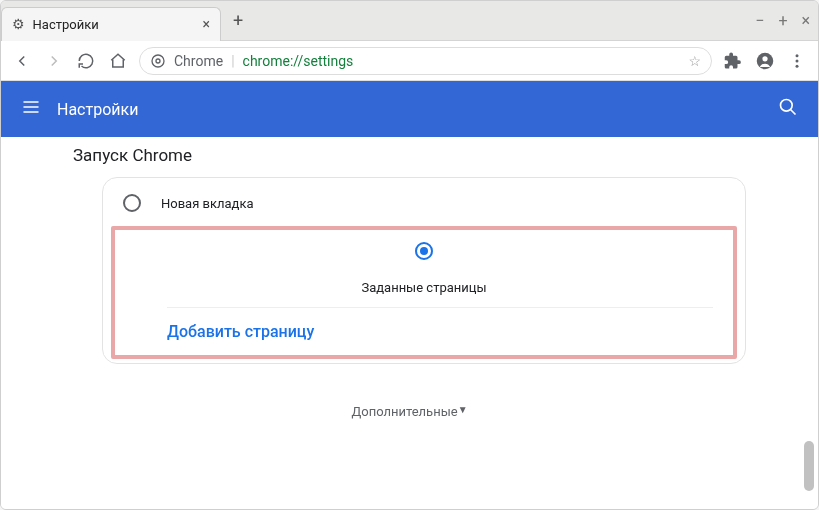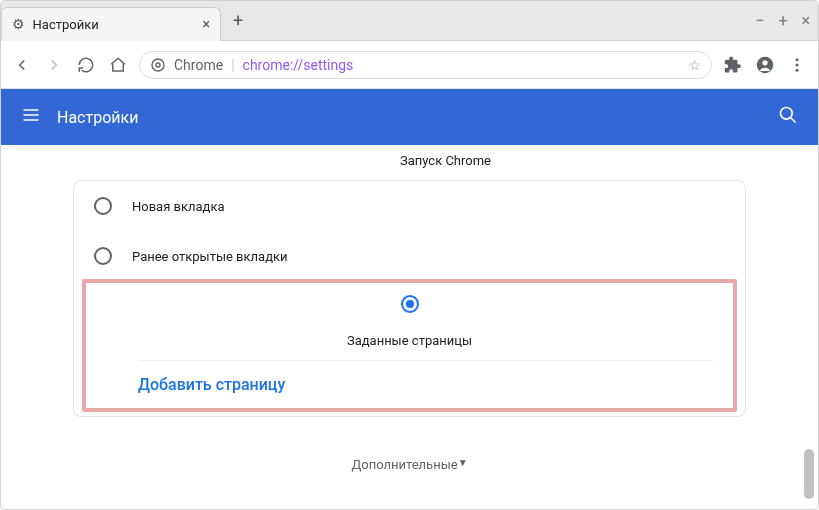--- a/index.html
+++ b/index.html
@@ -29,41 +29,41 @@
     min-width: 220px;
   }
   .tab .gear { font-size: 14px; color: #555; }
   .tab-title { font-size: 13px; color: #222; flex: 1; }
   .tab-close { font-size: 14px; color: #555; cursor: pointer; }
   .new-tab { font-size: 18px; color: #555; padding: 0 12px; cursor: pointer; }
   .win-controls { margin-left: auto; display: flex; gap: 14px; font-size: 16px; color: #777; }
   .win-controls span { cursor: pointer; }
   
   .toolbar {
-    height: 48px;
+    height: 40px;
     background: #fff;
     display: flex; align-items: center; gap: 12px;
     padding: 0 12px;
     border-bottom: 1px solid #e0e0e0;
   }
   .nav-icons { display: flex; gap: 14px; align-items: center; color: #5f6368; }
   .nav-icons svg { width: 18px; height: 18px; cursor: pointer; }
   .addrbar {
     flex: 1;
     height: 28px;
     border: 1px solid #ddd;
     border-radius: 14px;
     display: flex; align-items: center;
     padding: 0 10px;
     font-size: 14px; color: #5f6368;
     gap: 8px;
   }
   .addr-chrome { color: #5f6368; }
   .addr-sep { color: #ccc; }
-  .addr-url { color: #8b5cf6; }
+  .addr-url { color: #15803d; }
   .addr-star { margin-left: auto; color: #999; }
   .tool-right { display: flex; gap: 14px; align-items: center; color: #5f6368; }
   .tool-right svg { width: 18px; height: 18px; cursor: pointer; }
   
   .app-header {
     height: 56px;
     background: #3367d6;
     color: #fff;
     display: flex; align-items: center;
     padding: 0 20px;
@@ -74,28 +74,27 @@
   .search-btn { margin-left: auto; cursor: pointer; }
   .search-btn svg { width: 20px; height: 20px; }
   
   .content-wrap { position: relative; height: calc(510px - 40px - 40px - 56px); background: #fff; }
   .content {
     height: 100%;
     overflow-y: auto;
     padding: 0 0 20px 0;
   }
   .section-heading {
-    font-size: 13px; color: #202124;
+    font-size: 17px; color: #202124;
     padding: 8px 0 12px 72px;
-    text-align: center;
   }
   .card {
-    margin: 0 72px 24px 72px;
+    margin: 0 72px 24px 101px;
     border: 1px solid #e3e3e3;
-    border-radius: 8px;
+    border-radius: 15px;
     background: #fff;
   }
   .option {
     display: flex; align-items: center; gap: 20px;
     padding: 16px 20px;
     font-size: 13px; color: #202124;
     cursor: pointer;
   }
   .radio {
     width: 18px; height: 18px;
@@ -222,24 +221,20 @@
 
 <div class="content-wrap">
   <div class="content">
     <div class="section-heading">Запуск Chrome</div>
 
     <div class="card">
       <div class="option">
         <span class="radio"></span>
         <span>Новая вкладка</span>
       </div>
-      <div class="option">
-        <span class="radio"></span>
-        <span>Ранее открытые вкладки</span>
-      </div>
 
       <div class="highlight-box">
         <div class="option">
           <span class="radio selected"></span>
           <span>Заданные страницы</span>
         </div>
         <div class="sub-actions">
           <div class="sub-action">Добавить страницу</div>
         </div>
       </div>

